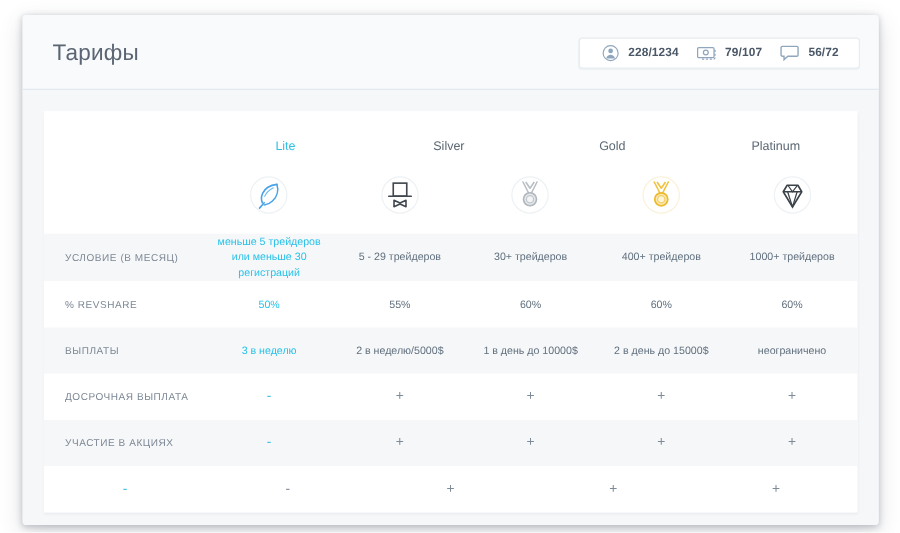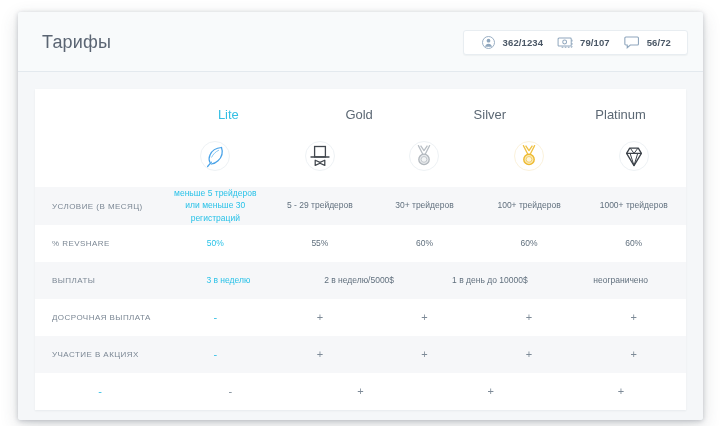--- a/index.html
+++ b/index.html
@@ -75,21 +75,21 @@
     flex:1 1 0;box-sizing:border-box;
     display:flex;align-items:center;justify-content:center;
     text-align:center;
     font-size:8.5px;color:#61707e;line-height:1.45;
     padding:0 4px;
   }
   .c-val.accent{color:#29c2e8;}
 
   
   .row.head-names{height:36px;align-items:flex-end;padding-bottom:0;}
-  .row.head-names .c-val{font-size:13px;color:#5c6874;align-items:center;}
+  .row.head-names .c-val{font-size:10px;color:#5c6874;align-items:center;}
   .row.head-names .c-val.accent{color:#34bfe4;}
 
   .row.head-icons{height:62px;}
   .row.head-icons .c-val{align-items:center;}
 
   .tier-ico{width:34px;height:40px;display:block;}
   .tier-ico svg{display:block;width:100%;height:100%;}
 
   .row.data{height:37px;}
   .row.data .c-val{height:37px;}
@@ -113,21 +113,21 @@
       <div class="stats">
 
         <div class="stat">
           <span class="stat-ico">
             <svg viewBox="0 0 20 20" fill="none" stroke="#8fa6bd" stroke-width="1.2">
               <circle cx="10" cy="10" r="8"></circle>
               <circle cx="10" cy="7.6" r="2.5" fill="#8fa6bd" stroke="none"></circle>
               <path d="M5.3 15.6c.7-2.6 2.5-3.9 4.7-3.9s4 1.3 4.7 3.9" fill="#8fa6bd" stroke="none"></path>
             </svg>
           </span>
-          <span class="stat-val">362/1234</span>
+          <span class="stat-val">228/1234</span>
         </div>
 
         <div class="stat">
           <span class="stat-ico">
             <svg viewBox="0 0 22 16" fill="none" stroke="#8fa6bd" stroke-width="1.3">
               <rect x="1.4" y="2.2" width="17" height="10.4" rx="1.2"></rect>
               <circle cx="9.9" cy="7.4" r="2.5"></circle>
               <path d="M19.4 4.6v8.2a1.4 1.4 0 0 1-1.4 1.4H5.6" stroke-dasharray="2.2 1.8"></path>
             </svg>
           </span>
@@ -145,22 +145,22 @@
 
       </div>
     </div>
 
     <div class="card-body">
       <div class="table">
 
         <div class="row white head-names">
           <div class="c-label"></div>
           <div class="c-val accent">Lite</div>
+          <div class="c-val">Silver</div>
           <div class="c-val">Gold</div>
-          <div class="c-val">Silver</div>
           <div class="c-val">Platinum</div>
         </div>
 
         <div class="row white head-icons">
           <div class="c-label"></div>
 
           <div class="c-val">
             <span class="tier-ico">
               <svg viewBox="0 0 34 40" fill="none">
                 <circle cx="17" cy="20" r="14.5" fill="#ffffff" stroke="#eef2f5" stroke-width="1"></circle>
@@ -222,38 +222,39 @@
           </div>
         </div>
 
         <div class="row grey data tall">
           <div class="c-label">УСЛОВИЕ (В МЕСЯЦ)</div>
           <div class="c-val accent">
               <span class="twoline">меньше 5 трейдеров или меньше 30 регистраций</span>
             </div>
           <div class="c-val">5 - 29 трейдеров</div>
           <div class="c-val">30+ трейдеров</div>
-          <div class="c-val">100+ трейдеров</div>
+          <div class="c-val">400+ трейдеров</div>
           <div class="c-val">1000+ трейдеров</div>
         </div>
 
         <div class="row white data">
           <div class="c-label">% REVSHARE</div>
           <div class="c-val accent">50%</div>
           <div class="c-val">55%</div>
           <div class="c-val">60%</div>
           <div class="c-val">60%</div>
           <div class="c-val">60%</div>
         </div>
 
         <div class="row grey data">
           <div class="c-label">ВЫПЛАТЫ</div>
           <div class="c-val accent">3 в неделю</div>
           <div class="c-val">2 в неделю/5000$</div>
           <div class="c-val">1 в день до 10000$</div>
+          <div class="c-val">2 в день до 15000$</div>
           <div class="c-val">неограничено</div>
         </div>
 
         <div class="row white data">
           <div class="c-label">ДОСРОЧНАЯ ВЫПЛАТА</div>
           <div class="c-val">
               <span class="mark dash accent">-</span>
             </div>
           <div class="c-val">
               <span class="mark">+</span>

